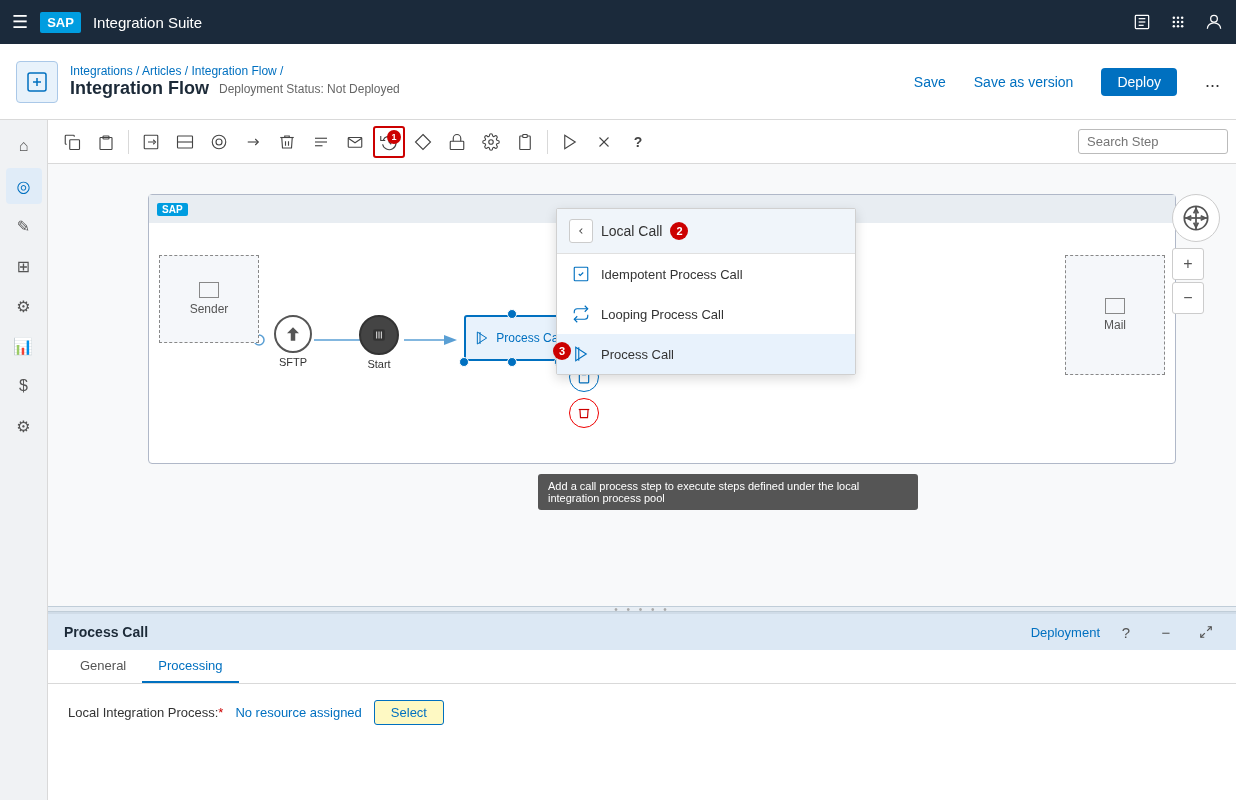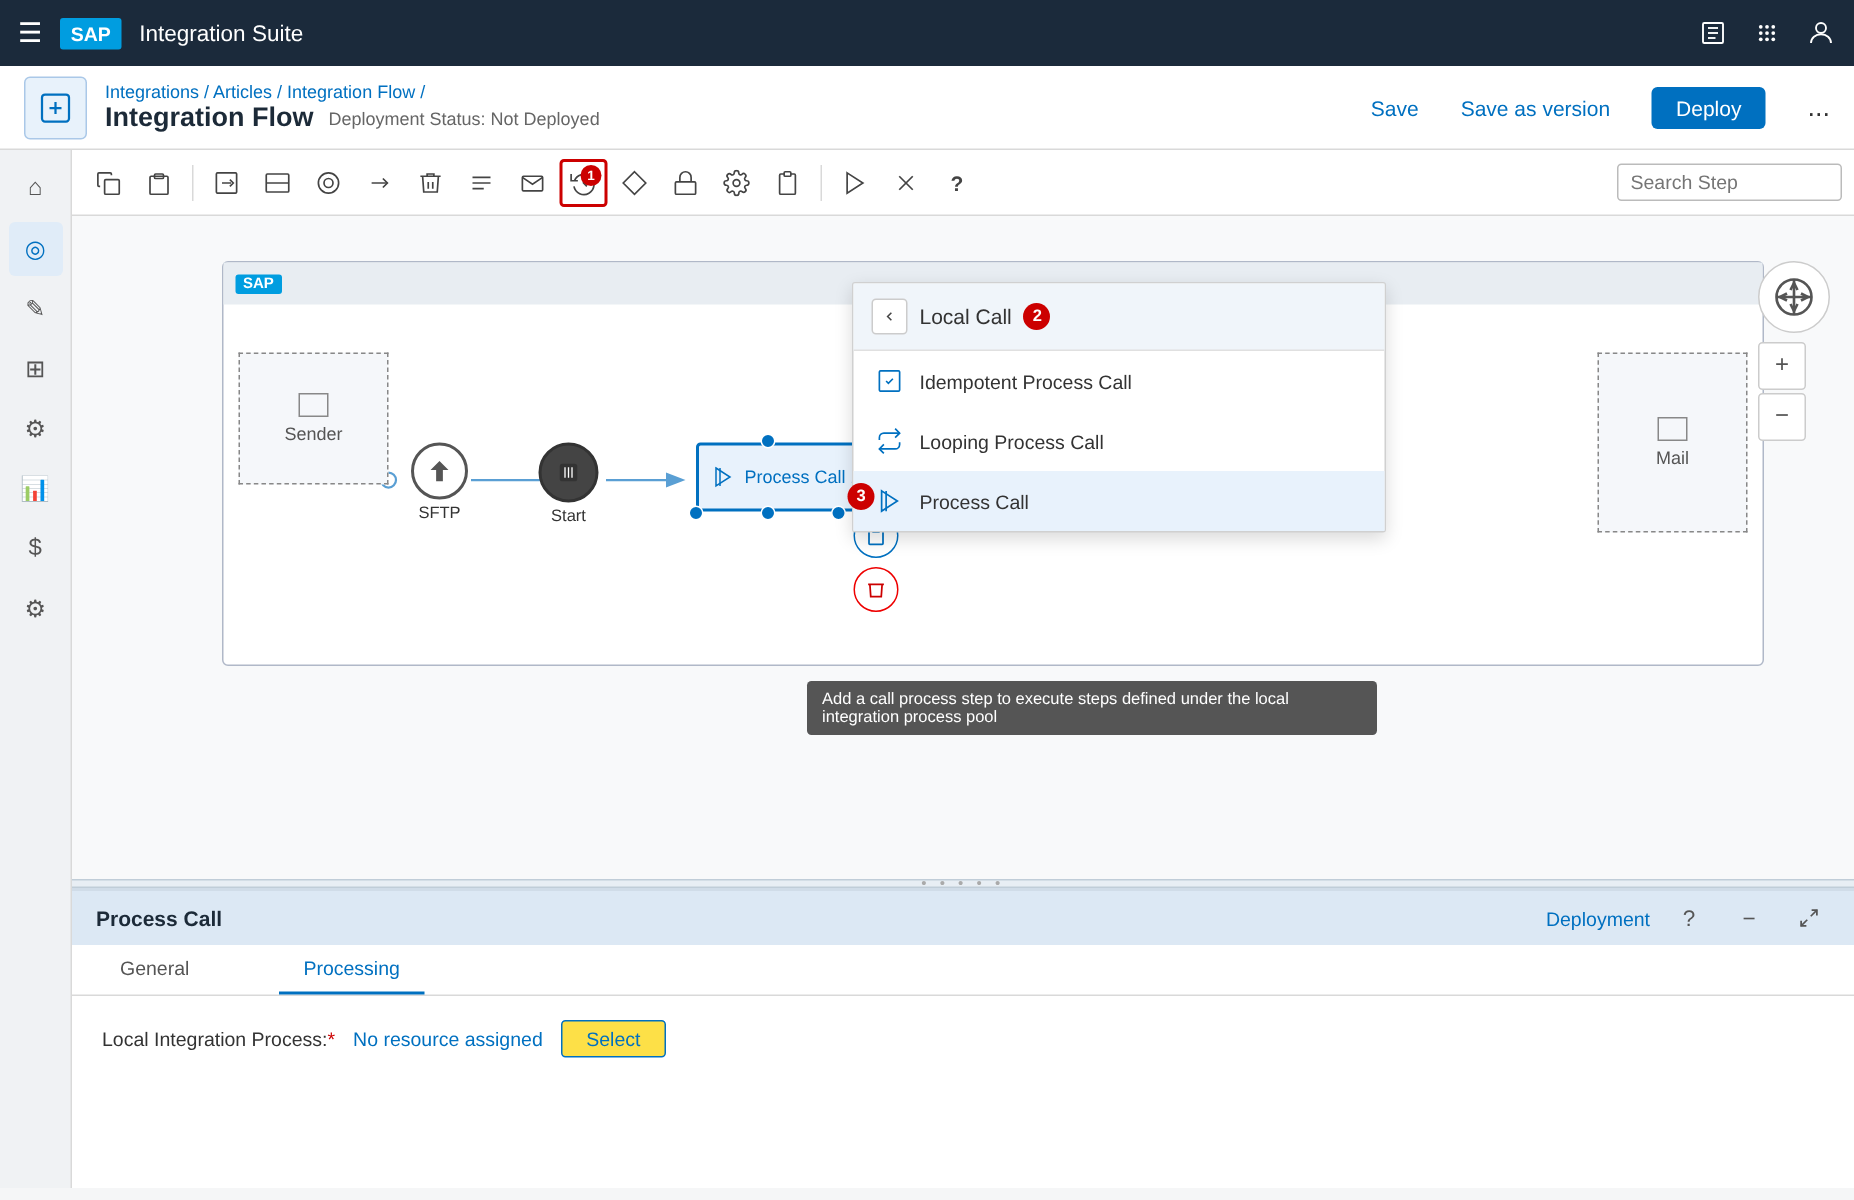--- a/index.html
+++ b/index.html
@@ -28,21 +28,21 @@
     .top-nav-right { margin-left: auto; display: flex; align-items: center; gap: 16px; }
     .top-nav-right svg { fill: white; width: 20px; height: 20px; }
 
     
     .header-area {
       background: white;
       border-bottom: 1px solid #d9d9d9;
       display: flex;
       align-items: center;
       padding: 0 16px;
-      height: 56px;
+      height: 76px;
     }
     .header-icon-box {
       background: #e8f2fb;
       border: 1px solid #aac8e8;
       border-radius: 4px;
       width: 42px;
       height: 42px;
       display: flex;
       align-items: center;
       justify-content: center;
@@ -266,22 +266,22 @@
       right: 8px;
       color: #0070c0;
       font-size: 18px;
       cursor: pointer;
     }
 
     
     .dropdown-menu {
       position: absolute;
       top: 44px;
-      left: 520px;
-      width: 356px;
+      left: 508px;
+      width: 300px;
       background: white;
       border: 1px solid #d0d0d0;
       box-shadow: 0 4px 12px rgba(0,0,0,0.15);
       z-index: 100;
       border-radius: 2px;
     }
     .dropdown-header {
       display: flex;
       align-items: center;
       padding: 10px 12px;
@@ -391,21 +391,20 @@
       cursor: pointer; color: #555;
       font-size: 15px;
       display: flex; align-items: center; justify-content: center;
     }
 
     
     .bottom-tabs {
       display: flex;
       border-bottom: 1px solid #d9d9d9;
       padding: 0 16px;
-      gap: 44px;
     }
     .bottom-tab {
       padding: 8px 16px;
       font-size: 13px;
       cursor: pointer;
       color: #555;
       border-bottom: 2px solid transparent;
     }
     .bottom-tab.active {
       color: #0070c0;
@@ -426,21 +425,21 @@
       font-size: 13px;
       color: #333;
       min-width: 130px;
       text-align: right;
     }
     .form-label .required { color: #c00; }
     .form-no-resource { color: #0070c0; font-size: 13px; }
     .form-select-btn {
       border: 1px solid #0070c0;
       color: #0070c0;
-      background: #fde047;
+      background: #fef9c3;
       padding: 4px 16px;
       border-radius: 3px;
       cursor: pointer;
       font-size: 13px;
     }
 
     
     .flow-svg {
       position: absolute;
       top: 0; left: 0; width: 100%; height: 100%;

